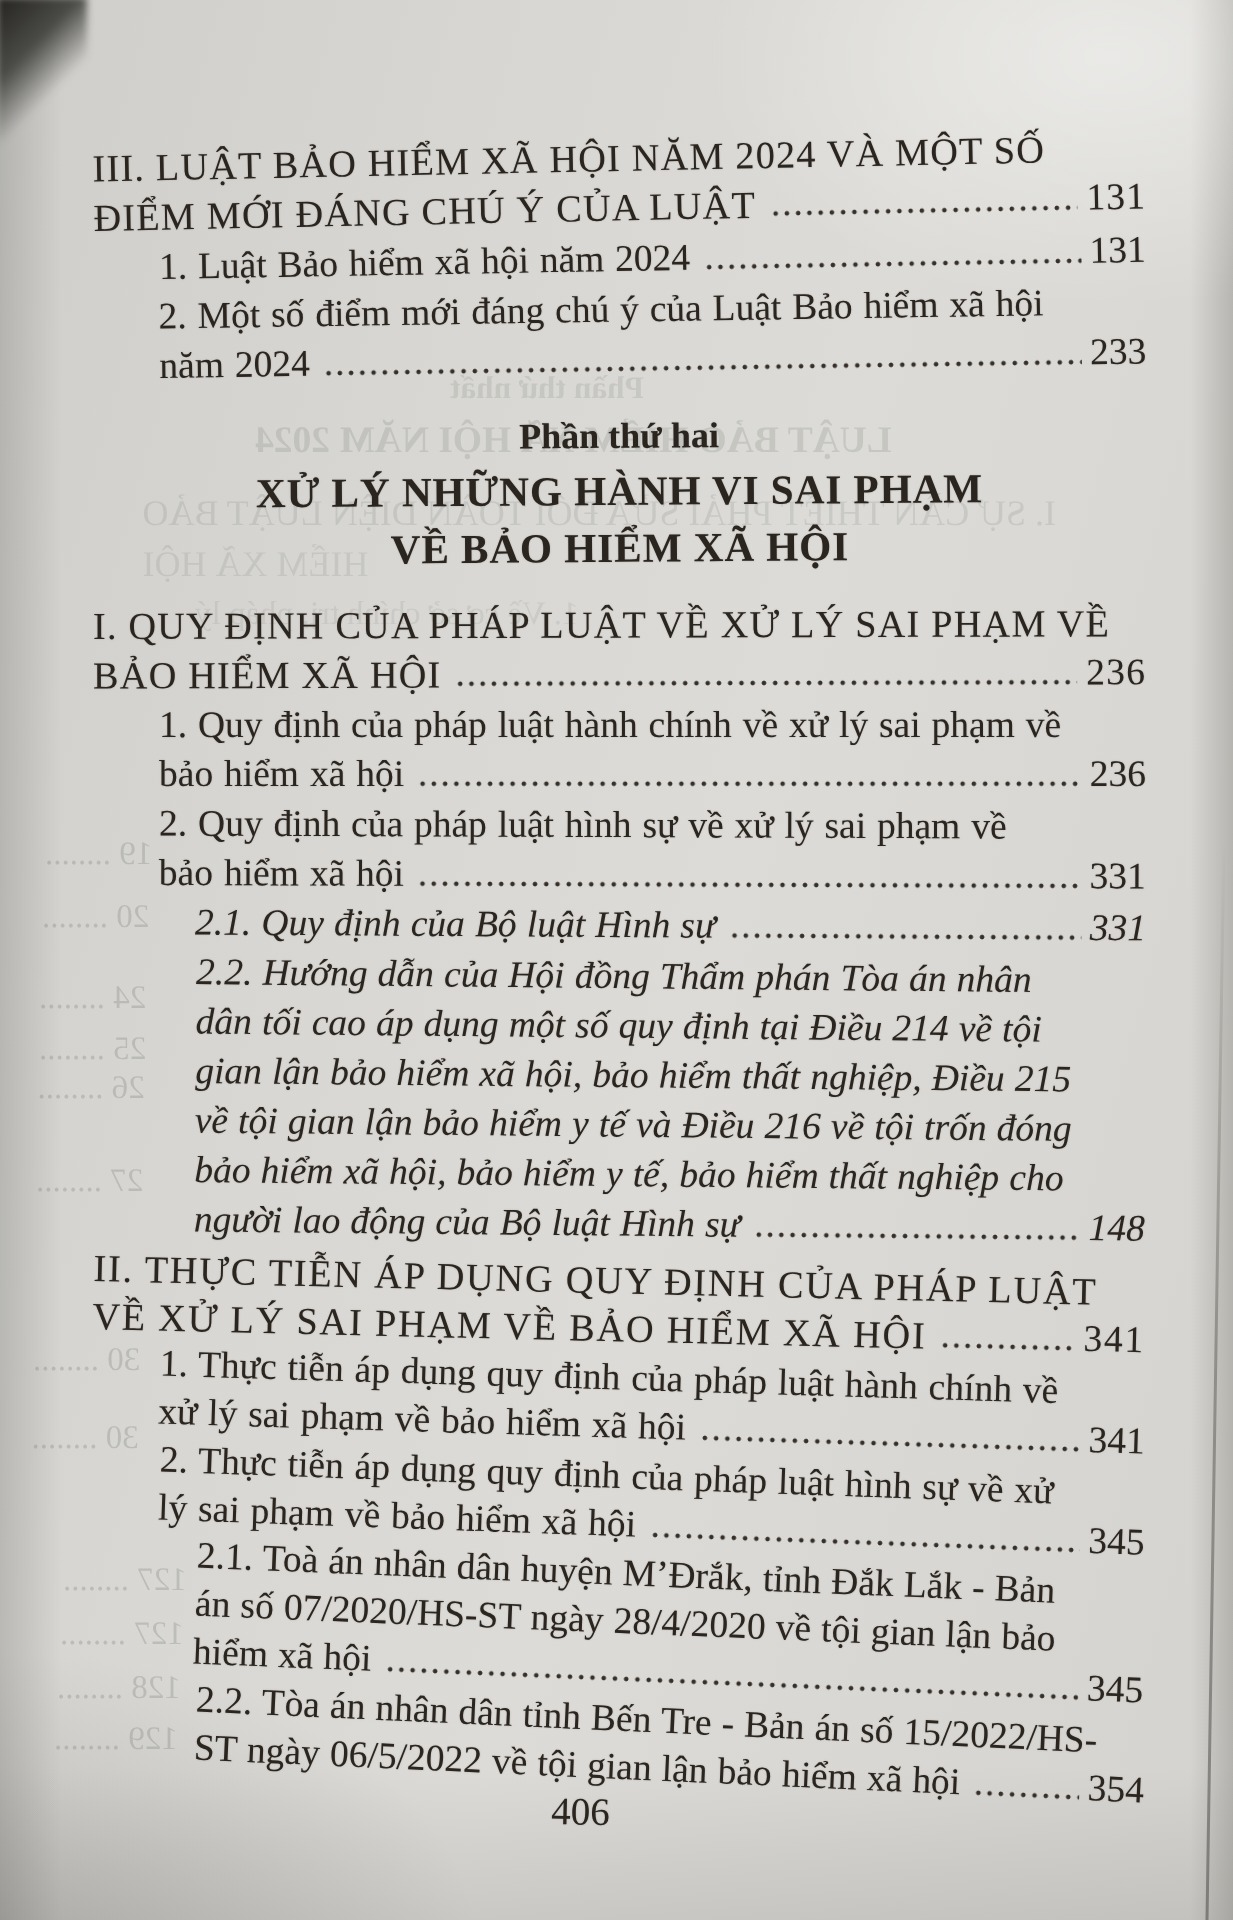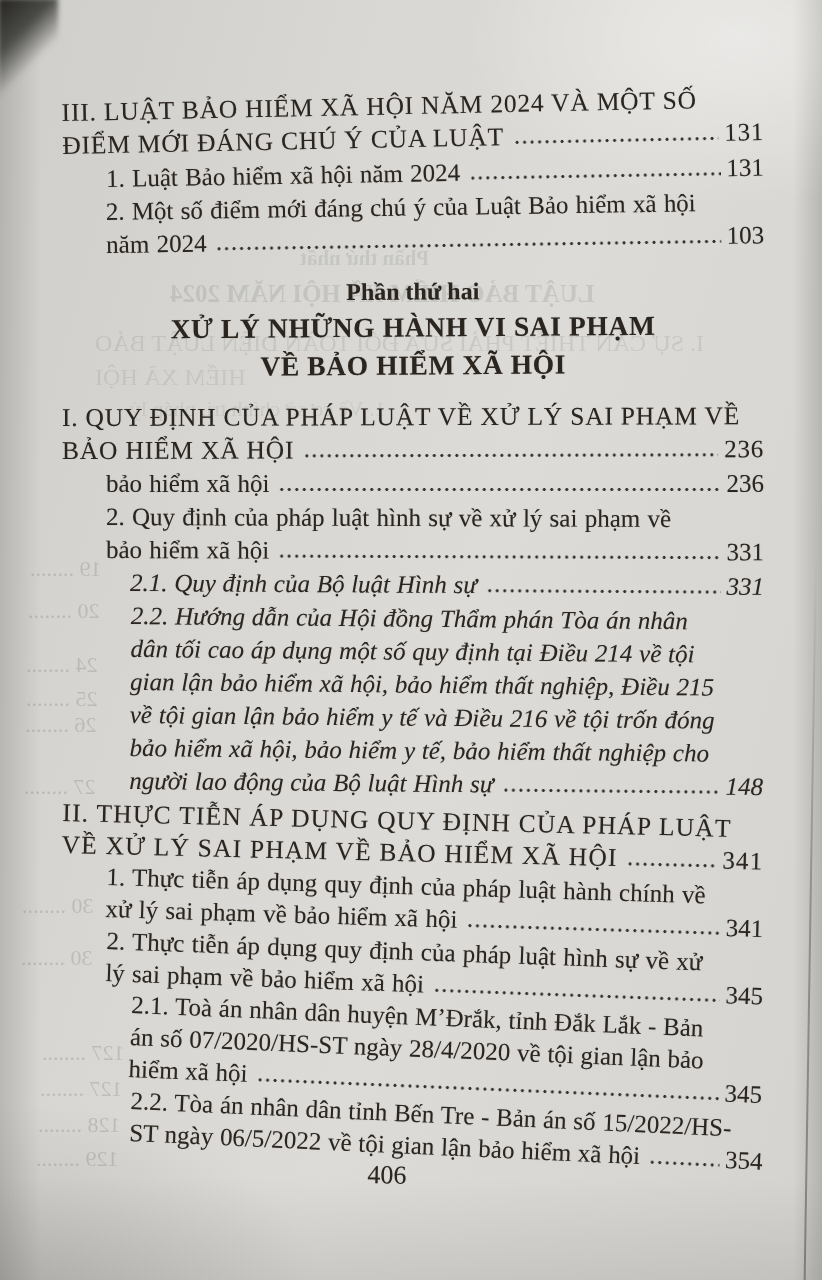--- a/index.html
+++ b/index.html
@@ -112,41 +112,42 @@
             <span class="t">1. Luật Bảo hiểm xã hội năm 2024</span>
             <span class="leader"></span>
             <span class="pg">131</span>
           </div>
         </div>
         <div class="entry item" style="transform: rotate(-0.85deg);">
           <div class="line">2. Một số điểm mới đáng chú ý của Luật Bảo hiểm xã hội</div>
           <div class="line row">
             <span class="t">năm 2024</span>
             <span class="leader"></span>
-            <span class="pg">103</span>
+            <span class="pg">233</span>
           </div>
         </div>
       </div>
 
     <div class="part-heading">
       <div class="kicker">Phần thứ hai</div>
       <div class="ptitle">XỬ LÝ NHỮNG HÀNH VI SAI PHẠM</div>
       <div class="ptitle">VỀ BẢO HIỂM XÃ HỘI</div>
     </div>
 
     <div class="section" id="secB">
         <div class="entry h1" style="transform: rotate(-0.15deg);">
           <div class="line">I. QUY ĐỊNH CỦA PHÁP LUẬT VỀ XỬ LÝ SAI PHẠM VỀ</div>
           <div class="line row">
             <span class="t">BẢO HIỂM XÃ HỘI</span>
             <span class="leader"></span>
             <span class="pg">236</span>
           </div>
         </div>
         <div class="entry item" style="transform: rotate(0deg);">
+          <div class="line">1. Quy định của pháp luật hành chính về xử lý sai phạm về</div>
           <div class="line row">
             <span class="t">bảo hiểm xã hội</span>
             <span class="leader"></span>
             <span class="pg">236</span>
           </div>
         </div>
         <div class="entry item" style="transform: rotate(0.2deg);">
           <div class="line">2. Quy định của pháp luật hình sự về xử lý sai phạm về</div>
           <div class="line row">
             <span class="t">bảo hiểm xã hội</span>

